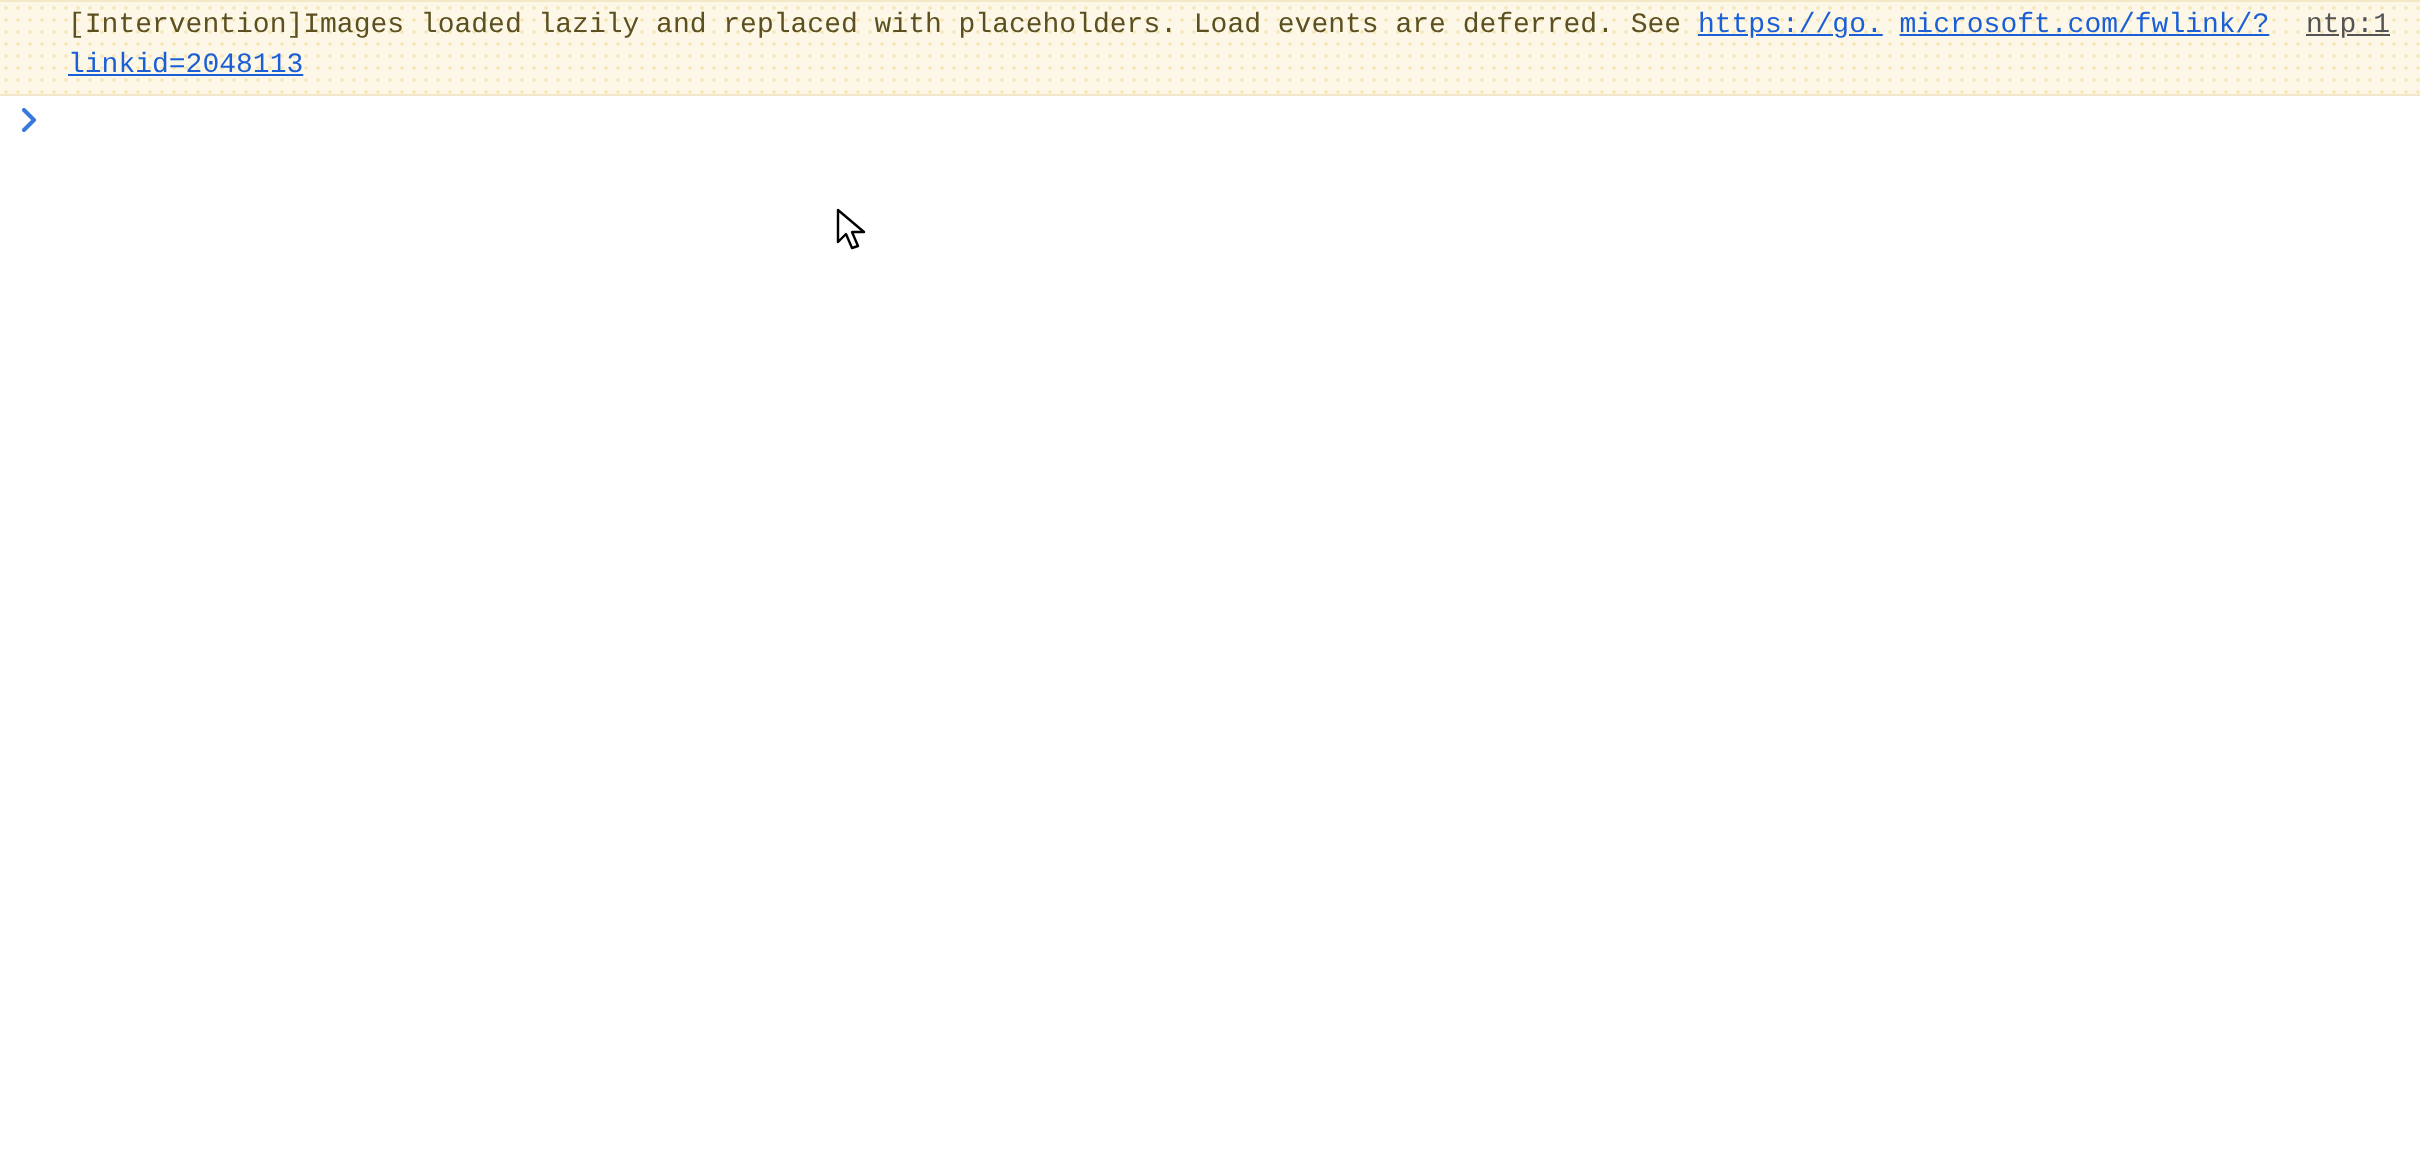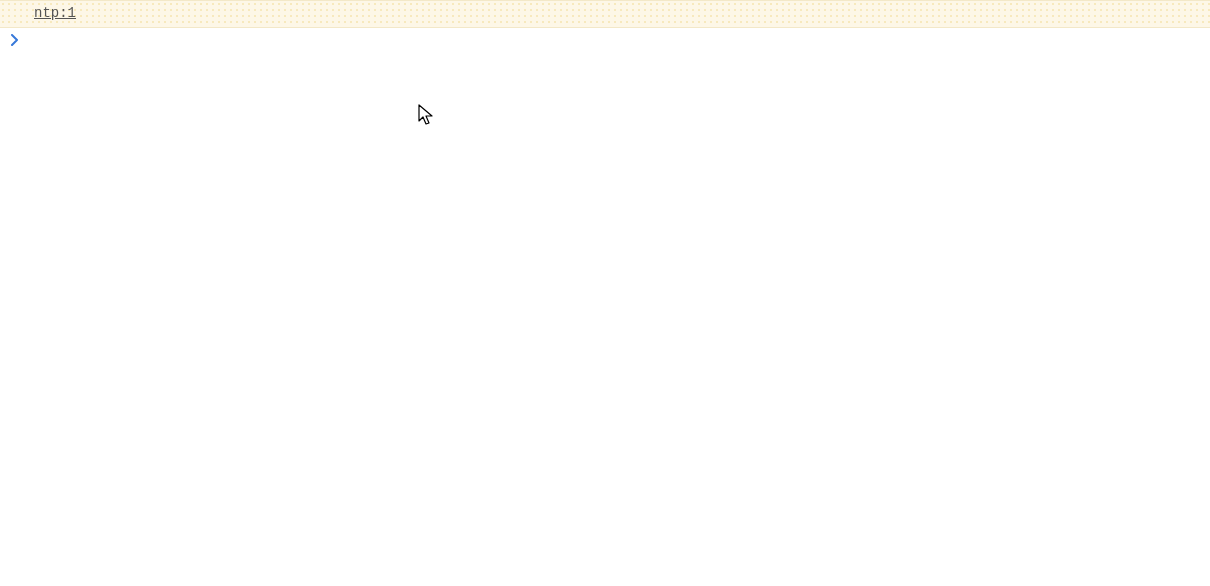--- a/index.html
+++ b/index.html
@@ -38,21 +38,21 @@
     }
     .warning-message-col {
       flex: 1 1 auto;
       word-break: break-word;
       white-space: normal;
       color: #5c5020;
     }
     .warning-source-col {
       width: 60px;
       flex-shrink: 0;
-      text-align: left;
+      text-align: center;
       color: #5c5020;
     }
     .link {
       color: #1a5fd6;
       text-decoration: underline;
       cursor: pointer;
     }
     .source-link {
       color: #545454;
       text-decoration: underline;
@@ -93,20 +93,23 @@
     .cursor-arrow svg {
       display: block;
     }
   </style>
 </head>
 <body>
 
 <div class="console-area">
   <div class="warning-row">
     <div class="warning-icon-col"></div>
+    <div class="warning-message-col">
+      <span>[Intervention]</span><span>Images loaded lazily and replaced with placeholders. Load events are deferred. See </span><span class="link">https://go.</span> <span class="link">microsoft.com/fwlink/?linkid=2048113</span>
+    </div>
     <div class="warning-source-col">
       <span class="source-link">ntp:1</span>
     </div>
   </div>
 
   <div class="prompt-row">
     <div class="prompt-icon-col">
       <span class="prompt-chevron">
         <svg width="10" height="12" viewBox="0 0 10 12">
           <path d="M2 1 L7 6 L2 11" fill="none" stroke="#3879d9" stroke-width="2" stroke-linecap="round" stroke-linejoin="round"></path>

